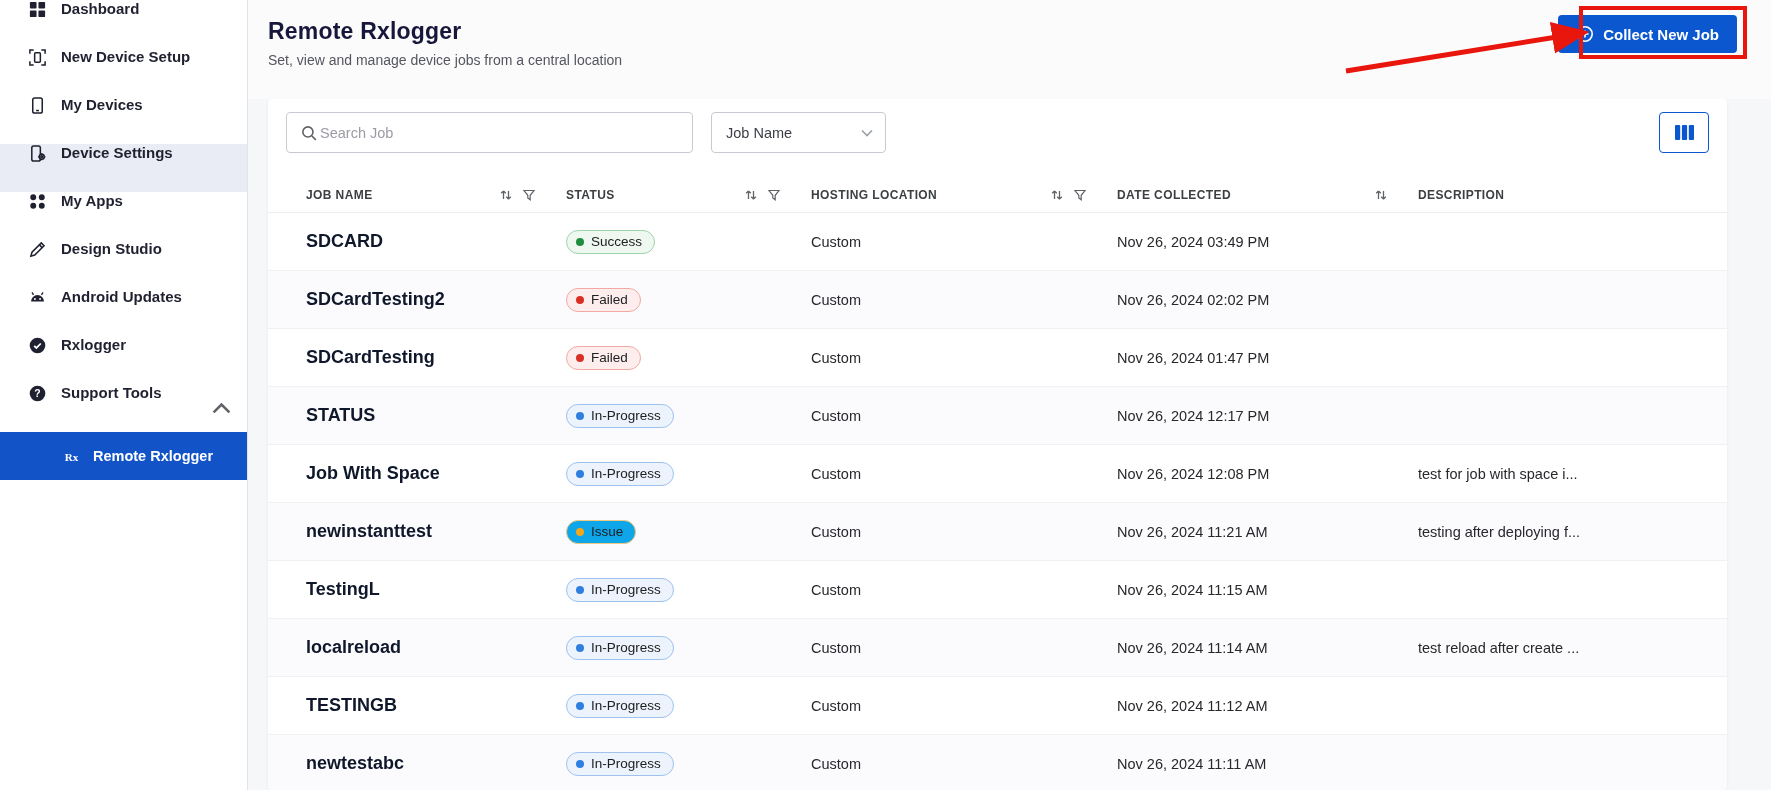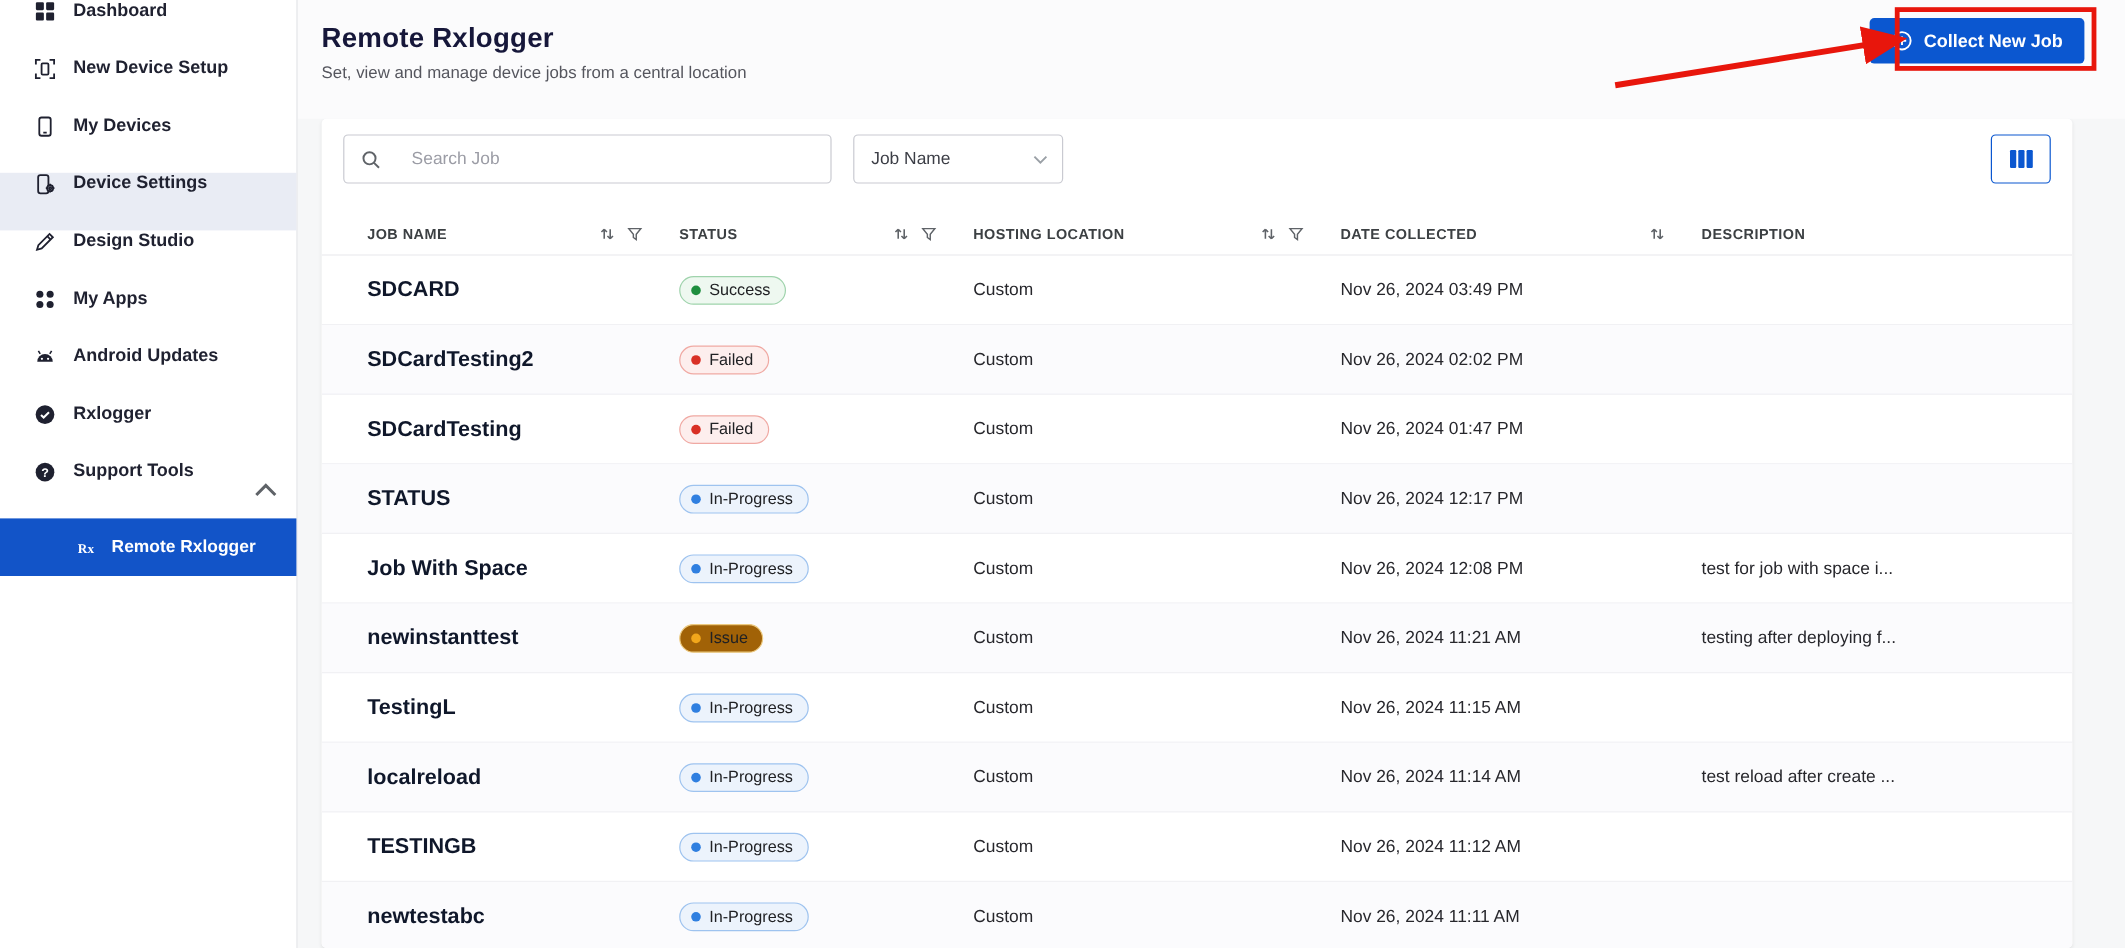--- a/index.html
+++ b/index.html
@@ -26,42 +26,42 @@
 
   .annot-box { position:absolute; top:6px; right:24px; width:168px; height:53px; border:4px solid #e8160c; z-index:5; pointer-events:none; }
   .annot-arrow { position:absolute; left:1082px; top:18px; z-index:5; pointer-events:none; }
 
   
   .card { margin:0 44px 0 20px; height:691px; background:#ffffff; border-radius:4px; box-shadow:0 1px 3px rgba(0,0,0,.07); overflow:hidden; }
 
   .toolbar { display:flex; align-items:center; padding:13px 18px 0 18px; }
   .search-box { display:flex; align-items:center; width:407px; height:41px; border:1px solid #c9cad1; border-radius:4px; background:#fff; padding:0 10px 0 13px; }
   .search-box svg { width:18px; height:18px; flex:0 0 auto; }
-  .search-box input { border:none; outline:none; flex:1; margin-left:25px; font-family:inherit; font-size:14.5px; color:#202124; background:transparent; }
+  .search-box input { border:none; outline:none; flex:1; margin-left:2px; font-family:inherit; font-size:14.5px; color:#202124; background:transparent; }
   .search-box input::placeholder { color:#9b9ca5; }
   .dropdown { display:flex; align-items:center; justify-content:space-between; width:175px; height:41px; margin-left:18px; border:1px solid #c9cad1; border-radius:4px; background:#fff; padding:0 12px 0 14px; font-size:14.5px; color:#3c3e46; cursor:pointer; }
   .columns-btn { margin-left:auto; width:50px; height:41px; border:1.5px solid #0b57d0; border-radius:4px; background:#fff; display:flex; align-items:center; justify-content:center; cursor:pointer; }
 
   
   .grid-row { display:grid; grid-template-columns:260px 245px 306px 301px 1fr; padding:0 38px; align-items:center; }
   .thead { margin-top:24px; height:36px; border-bottom:1px solid #ececef; }
   .th { display:flex; align-items:center; font-size:12px; font-weight:700; color:#3c4043; letter-spacing:.4px; }
   .th .icons { margin-left:auto; padding-right:30px; display:flex; align-items:center; gap:9px; }
   .th .icons svg { cursor:pointer; }
 
   .trow { height:58px; border-bottom:1px solid #f1f1f4; font-size:14.5px; color:#27272c; }
   .trow:nth-child(even) { background:#fbfbfd; }
   .job-link { color:#0f172a; font-weight:700; font-size:18px; text-decoration:none; cursor:pointer; }
 
   .badge { display:inline-flex; align-items:center; gap:7px; height:24px; padding:0 12px 0 9px; border-radius:13px; border:1px solid transparent; font-size:13.5px; color:#202124; }
   .dot { width:8px; height:8px; border-radius:50%; }
   .badge.success    { background:#eef8f0; border-color:#9fd3ac; } .badge.success .dot    { background:#1e8e3e; }
   .badge.failed     { background:#fdeeed; border-color:#f0a9a3; } .badge.failed .dot     { background:#d93025; }
   .badge.inprogress { background:#ecf3fc; border-color:#9ec3ef; } .badge.inprogress .dot { background:#2f7fe0; }
-  .badge.issue      { background:#a16207; border-color:#ecc97f; } .badge.issue .dot      { background:#f2a71b; }
+  .badge.issue      { background:#0ea5e9; border-color:#ecc97f; } .badge.issue .dot      { background:#f2a71b; }
 </style>
 </head>
 <body>
 
 <aside class="sidebar">
   <div class="side-item">
     <svg viewBox="0 0 20 20" fill="currentColor">
         <rect x="2" y="2" width="7" height="7" rx="1"></rect>
         <rect x="11" y="2" width="7" height="7" rx="1"></rect>
         <rect x="2" y="11" width="7" height="7" rx="1"></rect>
@@ -86,34 +86,34 @@
   <div class="side-item selected">
     <svg viewBox="0 0 20 20" fill="none" stroke="currentColor" stroke-width="1.6">
         <rect x="4" y="2" width="9" height="16" rx="2"></rect>
         <circle cx="14.5" cy="13.5" r="2.6" fill="#e9ecf4"></circle>
         <circle cx="14.5" cy="13.5" r="1"></circle>
         <path d="M14.5 9.7v1.3M14.5 15.9v1.3M10.7 13.5H12M17 13.5h1.3"></path>
       </svg>
     <span>Device Settings</span>
   </div>
   <div class="side-item">
-    <svg viewBox="0 0 20 20" fill="none" stroke="currentColor" stroke-width="1.6">
-        <path d="M3 17l1.2-4.1L14 3.1 16.9 6 7.1 15.8 3 17z"></path>
-        <path d="M12 5.1l2.9 2.9"></path>
-      </svg>
-    <span>Design Studio</span>
-  </div>
-  <div class="side-item">
     <svg viewBox="0 0 20 20" fill="currentColor">
         <circle cx="5.5" cy="5.5" r="3.1"></circle>
         <circle cx="14.5" cy="5.5" r="3.1"></circle>
         <circle cx="5.5" cy="14.5" r="3.1"></circle>
         <circle cx="14.5" cy="14.5" r="3.1"></circle>
       </svg>
     <span>My Apps</span>
+  </div>
+  <div class="side-item">
+    <svg viewBox="0 0 20 20" fill="none" stroke="currentColor" stroke-width="1.6">
+        <path d="M3 17l1.2-4.1L14 3.1 16.9 6 7.1 15.8 3 17z"></path>
+        <path d="M12 5.1l2.9 2.9"></path>
+      </svg>
+    <span>Design Studio</span>
   </div>
   <div class="side-item">
     <svg viewBox="0 0 20 20" fill="currentColor">
         <path d="M3.2 14.2a6.8 6.8 0 0 1 13.6 0z"></path>
         <circle cx="7.3" cy="11.6" r="1" fill="#fff"></circle>
         <circle cx="12.7" cy="11.6" r="1" fill="#fff"></circle>
         <path d="M5.8 7.2 4.2 4.6M14.2 7.2l1.6-2.6" stroke="currentColor" stroke-width="1.4" fill="none"></path>
       </svg>
     <span>Android Updates</span>
   </div>

